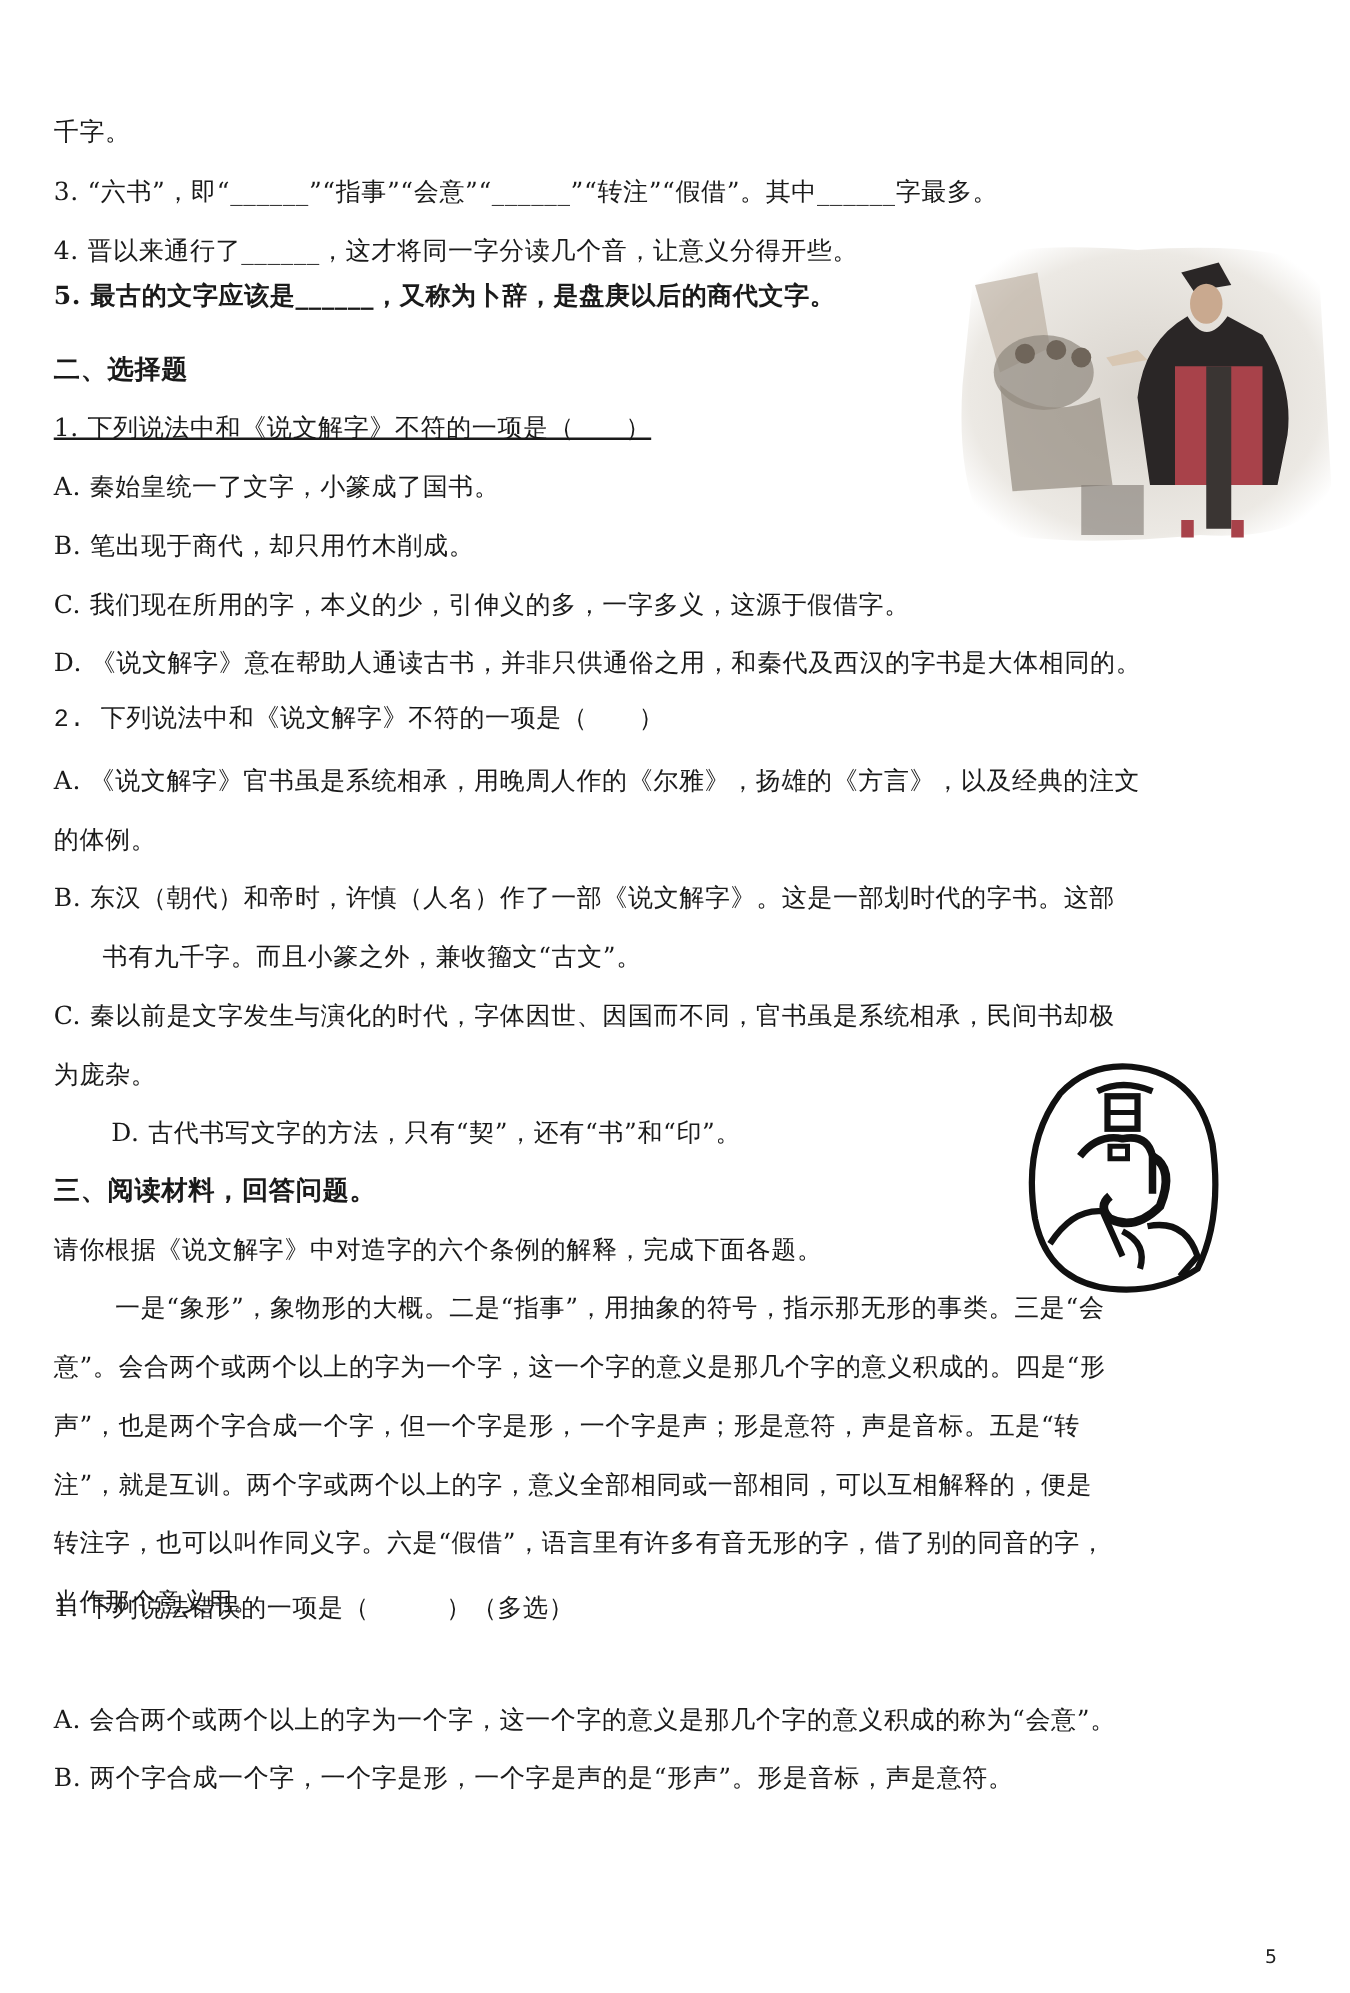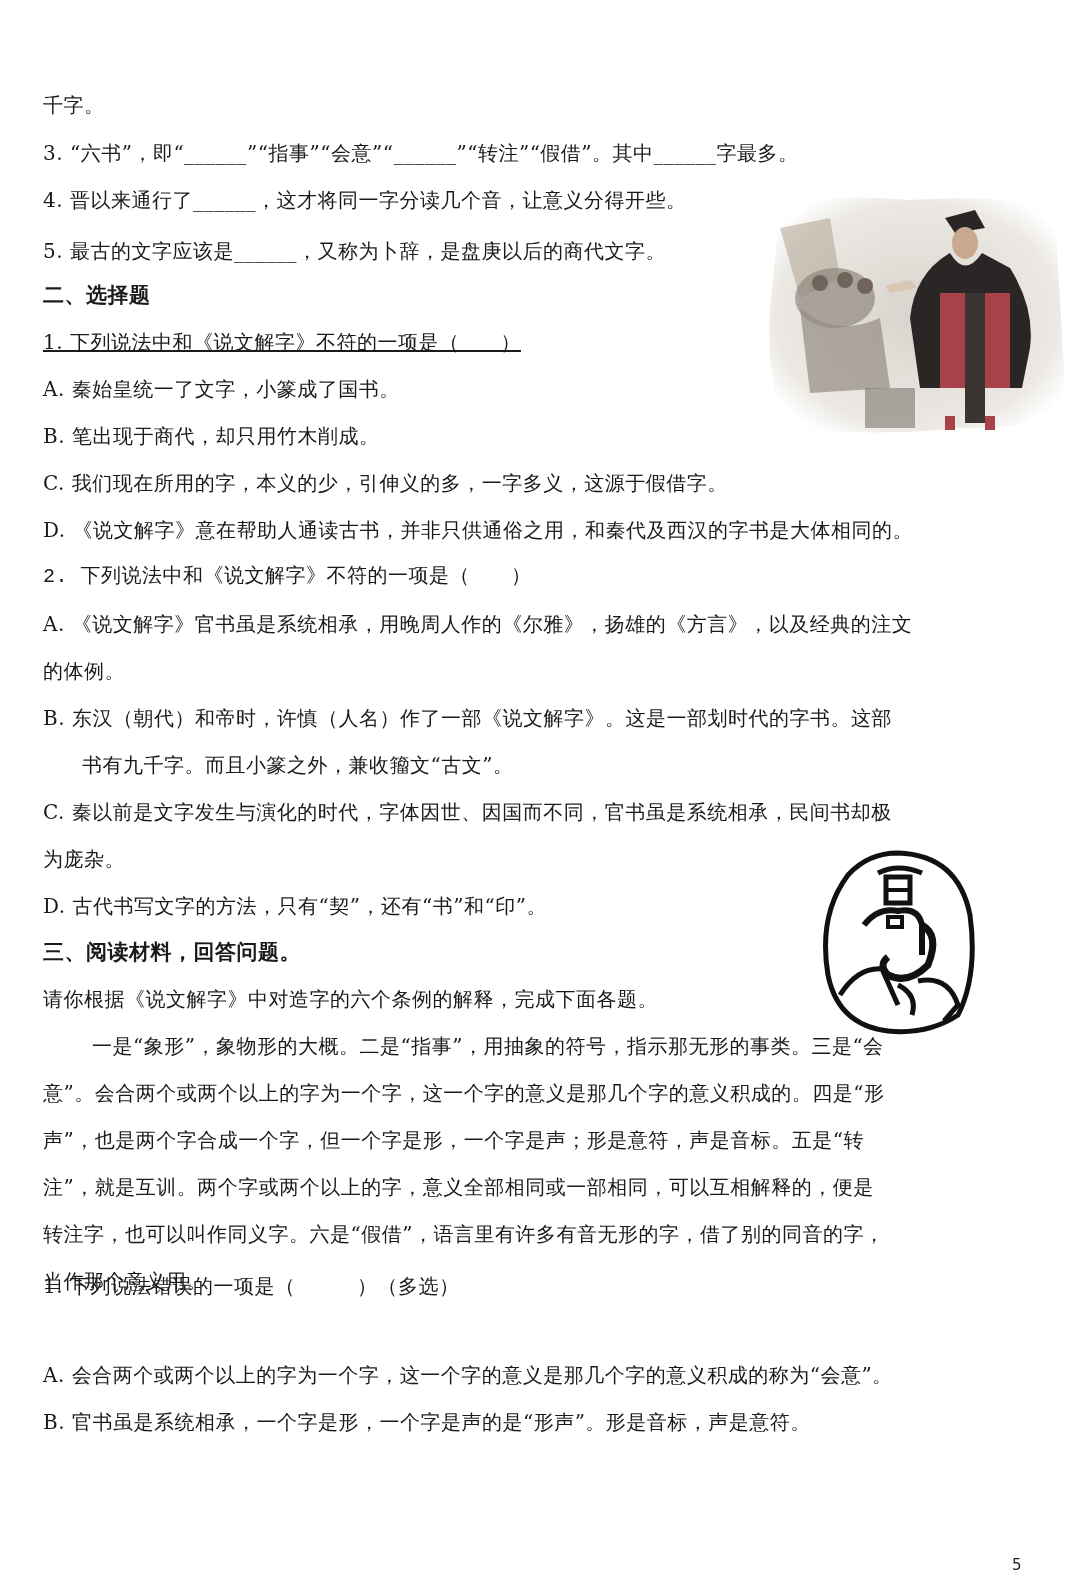--- a/index.html
+++ b/index.html
@@ -28,21 +28,21 @@
     position: absolute; left: 818px; top: 845px; width: 162px; height: 190px;
   }
 </style>
 </head>
 <body>
 
 <div class="line" style="top:90px;">千字。</div>
 
 <div class="line" style="top:138px;">3. “六书”，即“______”“指事”“会意”“______”“转注”“假借”。其中______字最多。</div>
 <div class="line" style="top:185px;">4. 晋以来通行了______，这才将同一字分读几个音，让意义分得开些。</div>
-<div class="line" style="top:236px;">5. 最古的文字应该是______，又称为卜辞，是盘庚以后的商代文字。</div>
+<div class="line" style="top:221px;font-weight:bold;">5. 最古的文字应该是______，又称为卜辞，是盘庚以后的商代文字。</div>
 
 <div class="painting">
   <svg width="310" height="250" viewBox="0 0 310 250">
     <defs>
       <radialGradient id="wash" cx="50%" cy="50%" r="60%">
         <stop offset="0%" stop-color="#d8d3cc"></stop>
         <stop offset="80%" stop-color="#ece9e4"></stop>
         <stop offset="100%" stop-color="#ffffff"></stop>
       </radialGradient>
     </defs>
@@ -76,21 +76,21 @@
 <div class="line" style="top:468px;">C. 我们现在所用的字，本义的少，引伸义的多，一字多义，这源于假借字。</div>
 <div class="line" style="top:515px;">D. 《说文解字》意在帮助人通读古书，并非只供通俗之用，和秦代及西汉的字书是大体相同的。</div>
 
 <div class="line" style="top:562px;font-family:Liberation Mono, monospace;">2. 下列说法中和《说文解字》不符的一项是（　　）</div>
 <div class="line" style="top:609px;">A. 《说文解字》官书虽是系统相承，用晚周人作的《尔雅》，扬雄的《方言》，以及经典的注文</div>
 <div class="line" style="top:656px;">的体例。</div>
 <div class="line" style="top:703px;">B. 东汉（朝代）和帝时，许慎（人名）作了一部《说文解字》。这是一部划时代的字书。这部</div>
 <div class="line" style="top:750px;margin-left:39px;">书有九千字。而且小篆之外，兼收籀文“古文”。</div>
 <div class="line" style="top:797px;">C. 秦以前是文字发生与演化的时代，字体因世、因国而不同，官书虽是系统相承，民间书却极</div>
 <div class="line" style="top:844px;">为庞杂。</div>
-<div class="line" style="top:891px;">D. 古代书写文字的方法，只有“契”，还有“书”和“印”。</div>
+<div class="line" style="top:891px;margin-left:46px;">D. 古代书写文字的方法，只有“契”，还有“书”和“印”。</div>
 
 <div class="seal">
   <svg width="162" height="190" viewBox="0 0 162 190">
     <path d="M80 8 Q140 10 152 70 Q160 130 140 170 Q110 190 70 186 Q20 180 10 130 Q0 70 30 30 Q50 8 80 8 Z" fill="none" stroke="#111" stroke-width="5"></path>
 
     <path d="M60 28 Q80 18 104 28" fill="none" stroke="#111" stroke-width="5"></path>
     <rect x="68" y="32" width="24" height="26" fill="none" stroke="#111" stroke-width="5"></rect>
     <line x1="68" y1="45" x2="92" y2="45" stroke="#111" stroke-width="4"></line>
 
     <path d="M46 80 Q60 62 80 66 Q100 62 104 80 L104 110" fill="none" stroke="#111" stroke-width="6"></path>
@@ -108,15 +108,15 @@
 
 <div class="line indent" style="top:1031px;">一是“象形”，象物形的大概。二是“指事”，用抽象的符号，指示那无形的事类。三是“会</div>
 <div class="line" style="top:1078px;">意”。会合两个或两个以上的字为一个字，这一个字的意义是那几个字的意义积成的。四是“形</div>
 <div class="line" style="top:1125px;">声”，也是两个字合成一个字，但一个字是形，一个字是声；形是意符，声是音标。五是“转</div>
 <div class="line" style="top:1172px;">注”，就是互训。两个字或两个以上的字，意义全部相同或一部相同，可以互相解释的，便是</div>
 <div class="line" style="top:1219px;">转注字，也可以叫作同义字。六是“假借”，语言里有许多有音无形的字，借了别的同音的字，</div>
 <div class="line" style="top:1266px;">当作那个意义用。</div>
 
 <div class="line" style="top:1271px;">1. 下列说法错误的一项是（　　　）（多选）</div>
 <div class="line" style="top:1360px;">A. 会合两个或两个以上的字为一个字，这一个字的意义是那几个字的意义积成的称为“会意”。</div>
-<div class="line" style="top:1407px;">B. 官书虽是系统相承，一个字是形，一个字是声的是“形声”。形是音标，声是意符。</div>
+<div class="line" style="top:1407px;">B. 两个字合成一个字，一个字是形，一个字是声的是“形声”。形是音标，声是意符。</div>
 
 <div class="page-number">5</div>
 
 </body></html>

